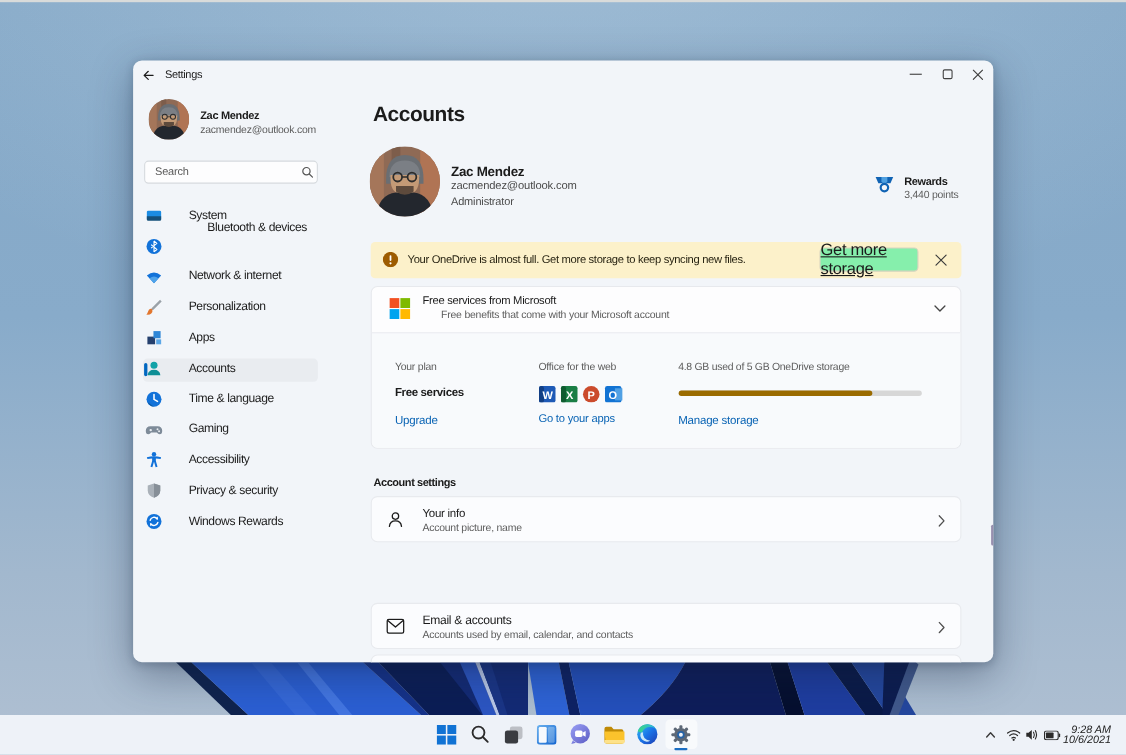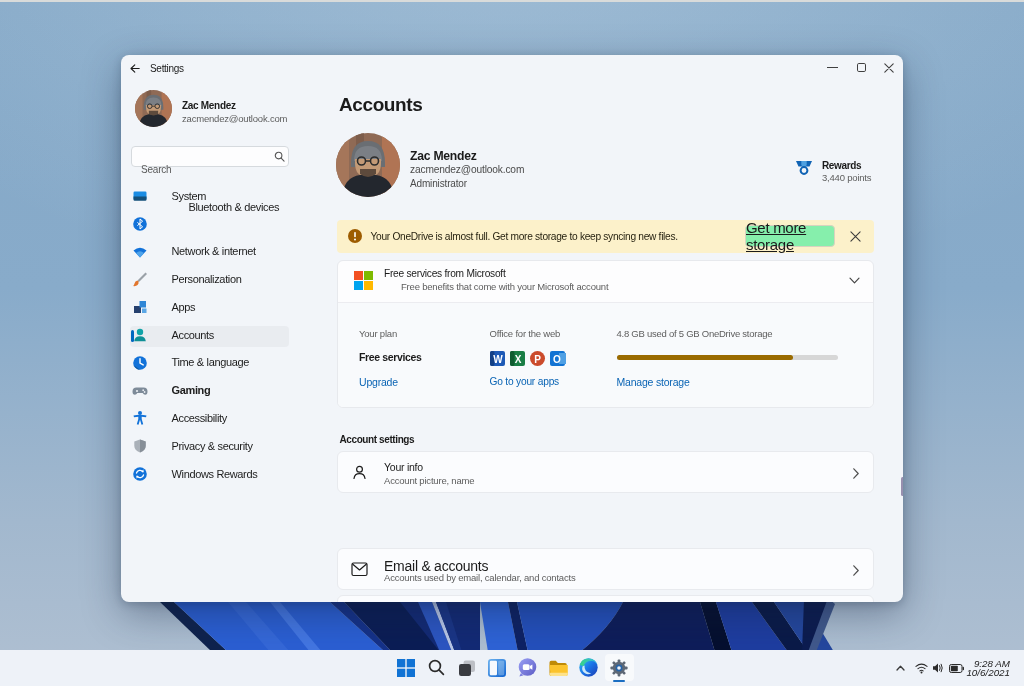--- a/index.html
+++ b/index.html
@@ -70,21 +70,21 @@
       <path d="M24 41 Q32 47 40 41 L40 36 L24 36 Z" fill="#5d4a3c"></path>
       <circle cx="25.5" cy="28" r="4" fill="none" stroke="#2c2c2c" stroke-width="1.6"></circle>
       <circle cx="38.5" cy="28" r="4" fill="none" stroke="#2c2c2c" stroke-width="1.6"></circle>
       <path d="M29.5 28 L34.5 28" stroke="#2c2c2c" stroke-width="1.4"></path>
     </svg>
   </div>
   <div class="abs t1" style="left:61px; top:44.5px; font-size:10px; font-weight:700; letter-spacing:-0.3px;">Zac Mendez</div>
   <div class="abs t2" style="left:61px; top:57.5px; font-size:9.5px; letter-spacing:-0.2px;">zacmendez@outlook.com</div>
 
   <div class="abs" style="left:10px; top:91px; width:158px; height:21px; background:#fdfdfe; border:1px solid #d6dade; border-radius:4px;"></div>
-  <div class="abs" style="left:20px; top:109px; font-size:10px; letter-spacing:-0.2px; color:#5a5a5a;">Search</div>
+  <div class="abs" style="left:20px; top:96px; font-size:10px; letter-spacing:-0.2px; color:#5a5a5a;">Search</div>
   <svg class="abs" style="left:153px; top:96px;" width="11" height="11" viewBox="0 0 12 12">
     <circle cx="5" cy="5" r="3.6" stroke="#555" stroke-width="1.2" fill="none"></circle>
     <path d="M7.8 7.8 L11 11" stroke="#555" stroke-width="1.2" stroke-linecap="round"></path>
   </svg>
 
   <div class="abs" style="left:9px; top:270.5px; width:159px; height:21px; background:#e9ecf0; border-radius:4px;"></div>
   <div class="abs" style="left:9.5px; top:275px; width:3px; height:12px; background:#0067c0; border-radius:1.5px;"></div>
 
   <svg class="abs" style="left:10.5px; top:133px;" width="16" height="16" viewBox="0 0 16 16">
     <rect x="1.5" y="3.5" width="13" height="8" rx="1.2" fill="#1b8ce3"></rect>
@@ -129,21 +129,21 @@
     <path d="M2.2 10.5 A6.8 6.8 0 0 0 8 14.8 Z" fill="#0e599f"></path>
   </svg>
   <div class="abs nav-label" style="left:34.5px; top:301.3px;">Time &amp; language</div>
 
   <svg class="abs" style="left:10.5px; top:327.6px;" width="16" height="16" viewBox="0 0 16 16">
     <path d="M4.5 4.5 h7 a4 4 0 0 1 4 4 q0 3.2 -2.4 3.2 q-1.5 0 -2.4 -1.6 h-5.4 q-0.9 1.6 -2.4 1.6 q-2.4 0 -2.4 -3.2 a4 4 0 0 1 4 -4 Z" fill="#7e8b99"></path>
     <circle cx="5" cy="8" r="1.1" fill="#e9edf2"></circle>
       <circle cx="11.2" cy="7.2" r="0.9" fill="#e9edf2"></circle>
       <circle cx="12.6" cy="9" r="0.9" fill="#e9edf2"></circle>
   </svg>
-  <div class="abs nav-label" style="left:34.5px; top:329.1px;font-weight:bold;">Gaming</div>
+  <div class="abs nav-label" style="left:34.5px; top:329.1px;">Gaming</div>
 
   <svg class="abs" style="left:10.5px; top:355.4px;" width="16" height="16" viewBox="0 0 16 16">
     <circle cx="8" cy="3" r="2" fill="#1272d9"></circle>
     <path d="M1.5 5.6 Q8 4 14.5 5.6 L14 7.3 L9.7 6.8 L9.7 9 L11.2 14.3 L9.5 14.8 L8 9.8 L6.5 14.8 L4.8 14.3 L6.3 9 L6.3 6.8 L2 7.3 Z" fill="#1272d9"></path>
   </svg>
   <div class="abs nav-label" style="left:34.5px; top:356.9px;">Accessibility</div>
 
   <svg class="abs" style="left:10.5px; top:383.2px;" width="16" height="16" viewBox="0 0 16 16">
     <path d="M8 1.5 L13.7 3.4 V7.8 Q13.7 12.4 8 14.6 Q2.3 12.4 2.3 7.8 V3.4 Z" fill="#aab1b9"></path>
     <path d="M8 1.5 L13.7 3.4 V7.8 Q13.7 12.4 8 14.6 Z" fill="#878f98"></path>
@@ -253,21 +253,21 @@
       <path d="M0.8 0.8 L5.2 5.5 L0.8 10.2" stroke="#4f4f4f" stroke-width="1.2" fill="none" stroke-linecap="round" stroke-linejoin="round"></path>
     </svg>
   </div>
 
 
   <div class="abs" style="left:216px; top:493px; width:537px; height:41.5px; background:#fbfcfe; border:1px solid #e8eaee; border-radius:6px;">
     <svg class="abs" style="left:13px; top:13px;" width="17" height="15" viewBox="0 0 17 15">
       <rect x="1" y="1" width="15" height="12.5" rx="1.5" fill="none" stroke="#1b1b1b" stroke-width="1.2"></rect>
       <path d="M1.5 2 L8.5 8 L15.5 2" fill="none" stroke="#1b1b1b" stroke-width="1.2" stroke-linejoin="round"></path>
     </svg>
-    <div class="abs t1" style="left:46px; top:8.5px; font-size:14px; letter-spacing:-0.25px;">Email &amp; accounts</div>
+    <div class="abs t1" style="left:46px; top:8.5px; font-size:11px; letter-spacing:-0.25px;">Email &amp; accounts</div>
     <div class="abs t2" style="left:46px; top:22.5px; font-size:9.5px; letter-spacing:-0.2px;">Accounts used by email, calendar, and contacts</div>
     <svg class="abs" style="left:515px; top:15.5px;" width="6" height="11" viewBox="0 0 6 11">
       <path d="M0.8 0.8 L5.2 5.5 L0.8 10.2" stroke="#4f4f4f" stroke-width="1.2" fill="none" stroke-linecap="round" stroke-linejoin="round"></path>
     </svg>
   </div>
 
   <div class="abs" style="left:216px; top:540px; width:537px; height:12px; background:#fbfcfe; border:1px solid #e8eaee; border-radius:6px 6px 0 0;"></div>
 
   <div class="abs" style="left:779.5px; top:422px; width:3.5px; height:19px; background:#978fae; border-radius:2px;"></div>
 

